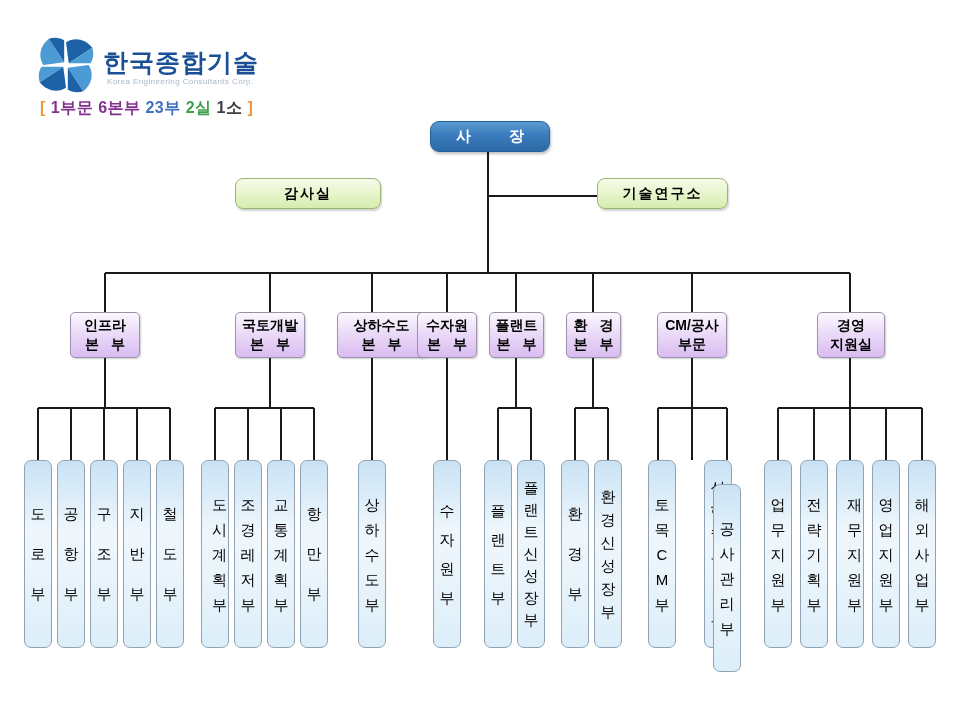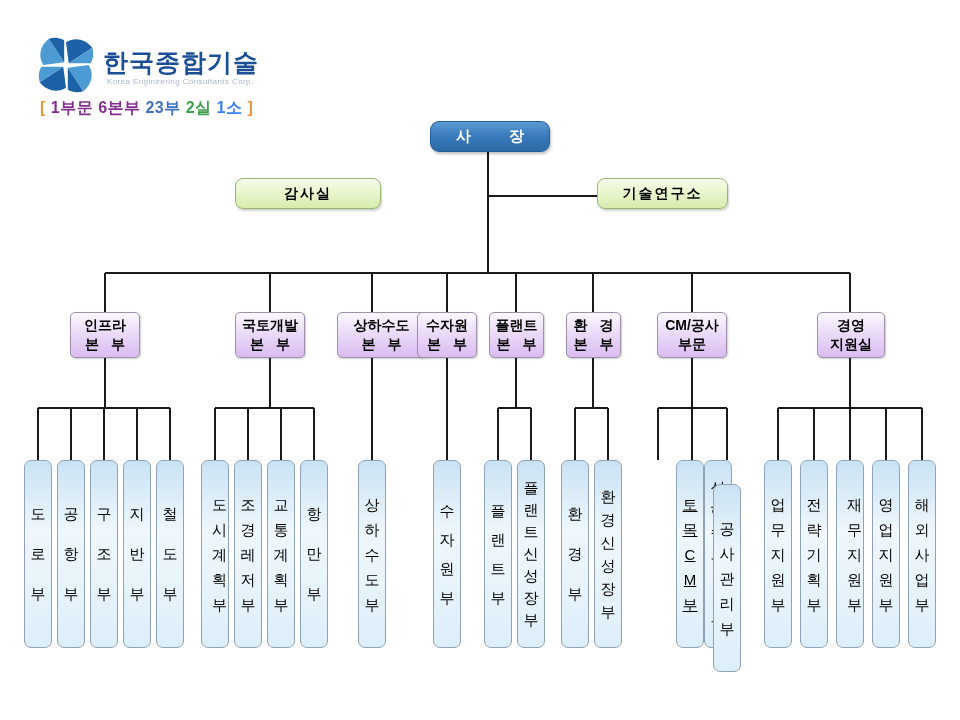--- a/index.html
+++ b/index.html
@@ -71,21 +71,21 @@
       <path d="M29 34 L3 51 C11 61 23 63 32 57 Z" fill="#1D62A6"></path>
       <path d="M30 29 L13 3 C19 1 26 2 30 5 Z" fill="#1D62A6"></path>
       <path d="M35 30 L61 13 C63 19 62 26 59 30 Z" fill="#4C9BD4"></path>
       <path d="M34 35 L51 61 C45 63 38 62 34 59 Z" fill="#1D62A6"></path>
       <path d="M29 34 L3 51 C1 45 2 38 5 34 Z" fill="#4C9BD4"></path>
     </g>
   </svg>
   <div id="company-name">한국종합기술</div>
   <div id="company-tagline">Korea Engineering Consultants Corp.</div>
 
-  <div id="summary"><span style="color: rgb(232, 151, 60);">[ </span><span style="color: rgb(131, 49, 143);">1부문 6본부 </span><span style="color: rgb(64, 112, 192);">23부 </span><span style="color: rgb(63, 160, 78);">2실 </span><span style="color: #3b82f6;">1소 </span><span style="color: rgb(232, 151, 60);">]</span></div>
+  <div id="summary"><span style="color: rgb(232, 151, 60);">[ </span><span style="color: rgb(131, 49, 143);">1부문 6본부 </span><span style="color: rgb(64, 112, 192);">23부 </span><span style="color: rgb(63, 160, 78);">2실 </span><span style="color: #404040;">1소 </span><span style="color: rgb(232, 151, 60);">]</span></div>
 
   <svg id="connectors" shape-rendering="crispEdges">
 
     <line x1="488" y1="151" x2="488" y2="274"></line>
     <line x1="488" y1="196" x2="597" y2="196"></line>
 
     <line x1="105" y1="273" x2="850" y2="273"></line>
 
     <line x1="105" y1="273" x2="105" y2="312"></line>
     <line x1="270" y1="273" x2="270" y2="312"></line>
@@ -226,21 +226,21 @@
       <div class="vtext n7">플랜트신성장부</div>
     </div>
 
   <div class="box child" style="left:561px;">
       <div class="vtext n3">환경부</div>
     </div>
   <div class="box child" style="left:594px;">
       <div class="vtext n6">환경신성장부</div>
     </div>
 
-  <div class="box child" style="left:676px;text-decoration:underline;">
+  <div class="box child" style="left:648px;">
       <div class="vtext n5">토목CM부</div>
     </div>
   <div class="box child" style="left:704px;">
       <div class="vtext n7">상하수도CM부</div>
     </div>
   <div class="box child" style="left:713px;margin-top:24px;">
       <div class="vtext n5">공사관리부</div>
     </div>
 
   <div class="box child" style="left:764px;">

